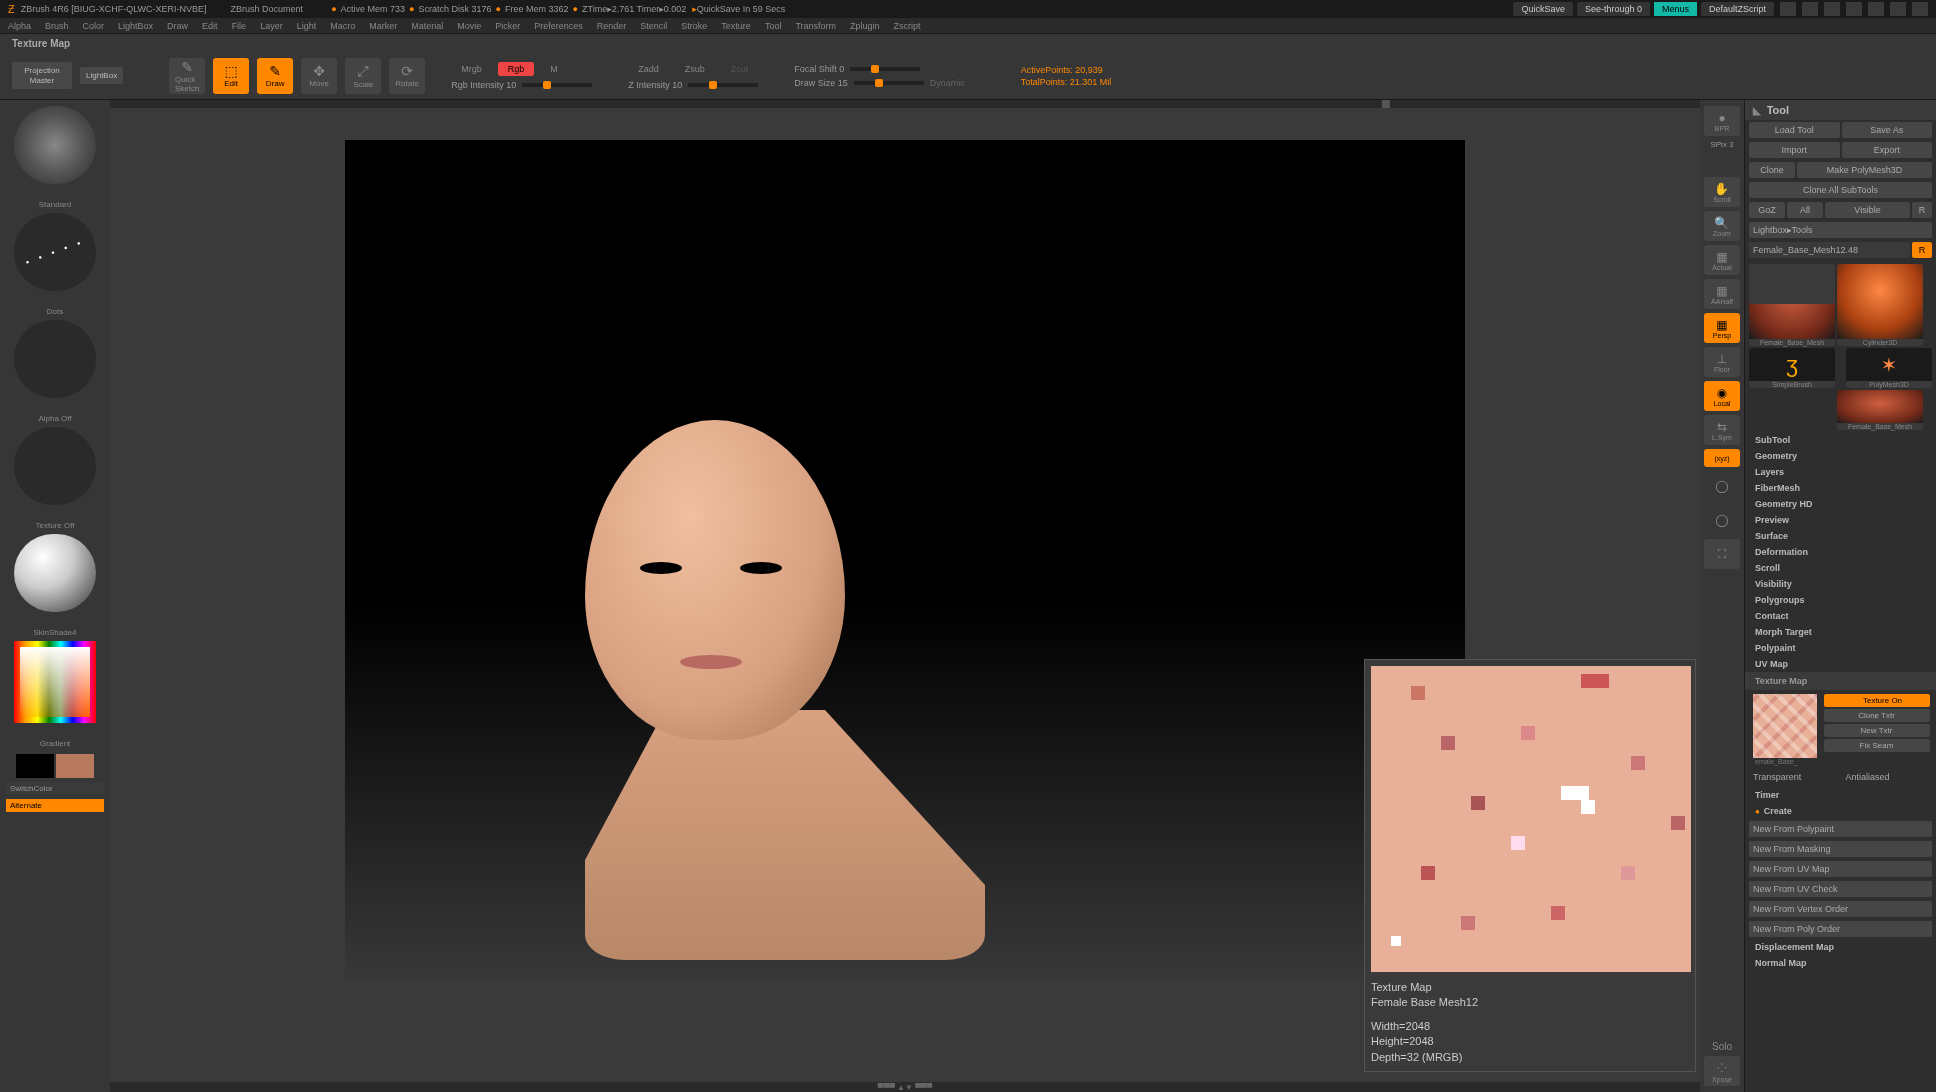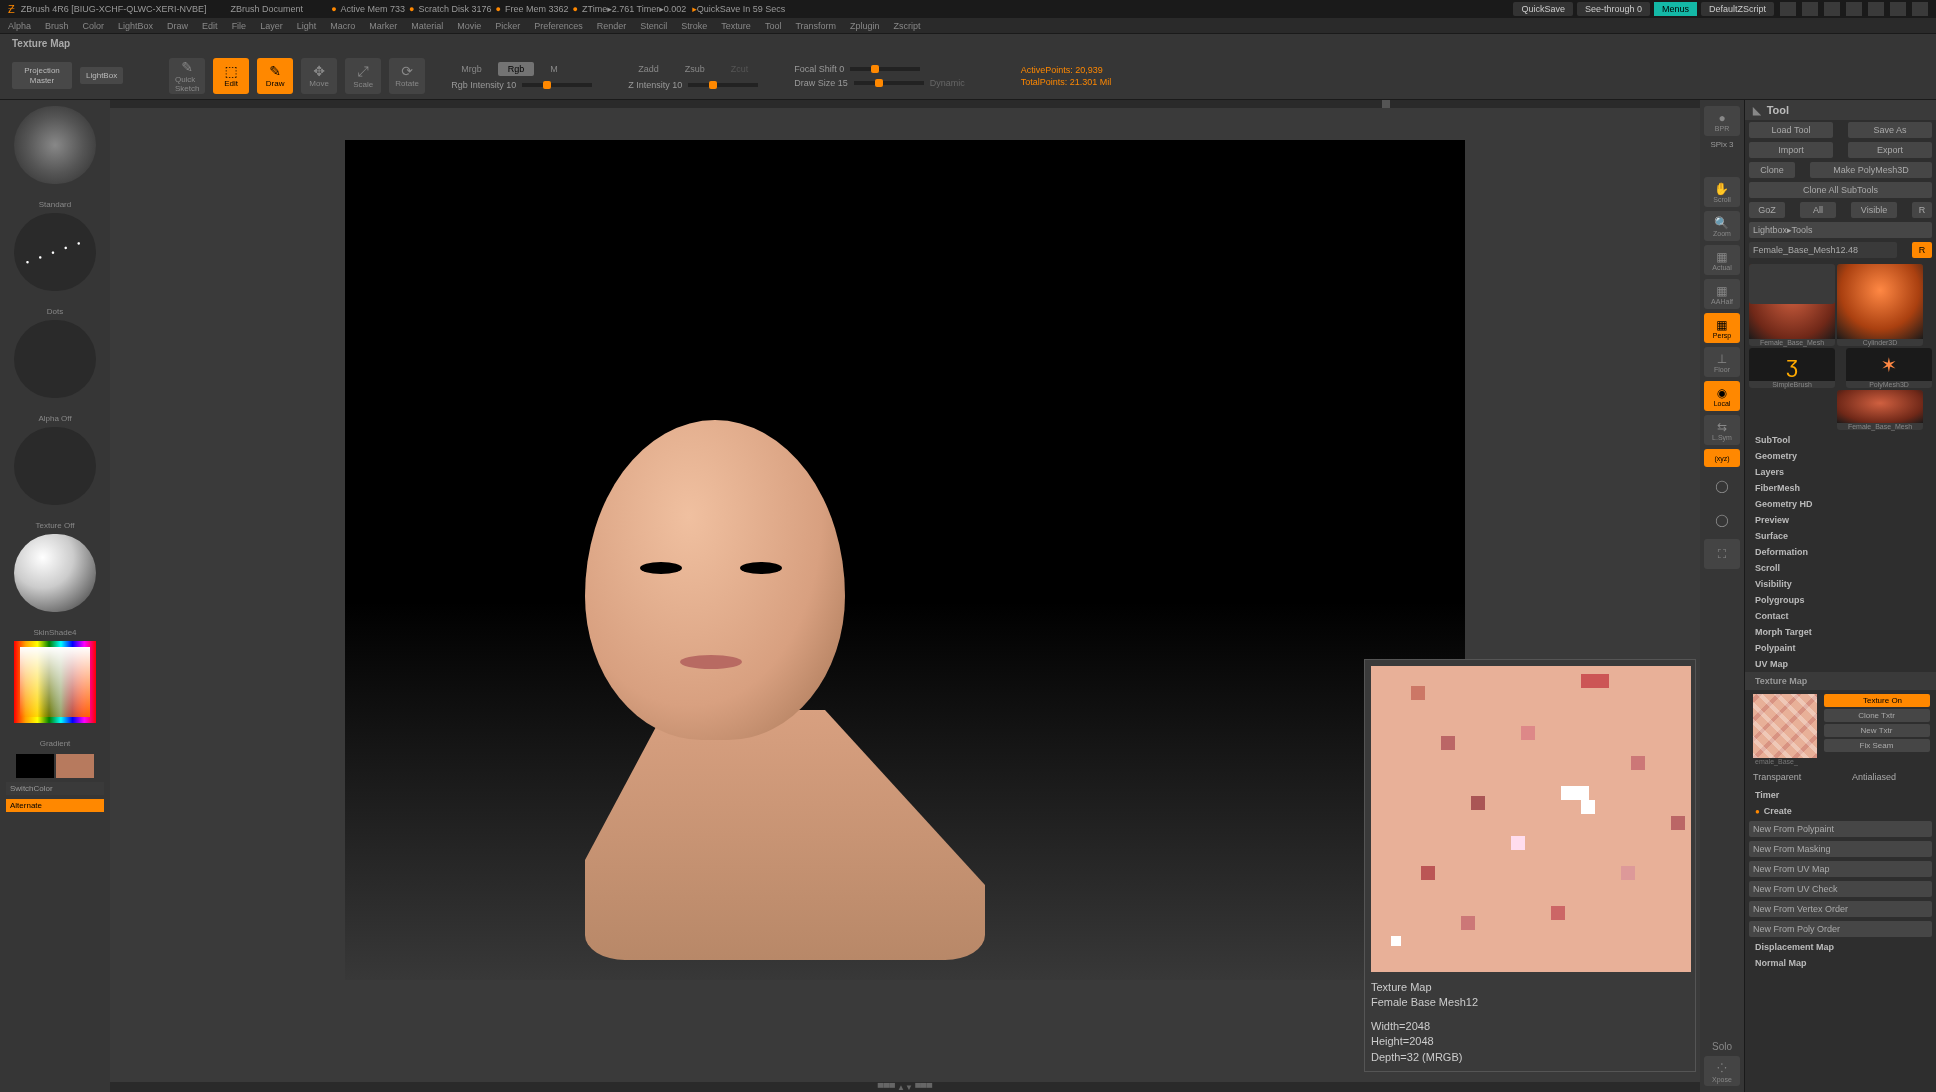--- a/index.html
+++ b/index.html
@@ -26,21 +26,21 @@
 .toolbar { background: #363636; height: 48px; display: flex; align-items: center; padding: 4px 12px; gap: 8px; border-bottom: 1px solid #1a1a1a; }
 .toolbar .tool-btn-grey { background: #484848; color: #bbb; padding: 4px 6px; font-size: 8px; border-radius: 2px; text-align: center; line-height: 1.2; }
 .toolbar .tool-icon { width: 36px; height: 36px; background: #444; border-radius: 3px; display: flex; flex-direction: column; align-items: center; justify-content: center; font-size: 8px; color: #888; }
 .toolbar .tool-icon.active { background: #ff8800; color: #000; }
 .toolbar .tool-icon .glyph { font-size: 14px; }
 .toolbar .sliders { display: flex; flex-direction: column; gap: 4px; font-size: 9px; color: #999; }
 .toolbar .slider-row { display: flex; align-items: center; gap: 6px; }
 .toolbar .slider-track { width: 70px; height: 4px; background: #222; position: relative; }
 .toolbar .slider-track::after { content: ''; position: absolute; width: 8px; height: 8px; background: #ff8800; top: -2px; left: 30%; border-radius: 2px; }
 .toolbar .mode-btn { padding: 2px 10px; font-size: 9px; color: #888; }
-.toolbar .mode-btn.active { background: #737373; color: #000; border-radius: 2px; }
+.toolbar .mode-btn.active { background: #ef4444; color: #000; border-radius: 2px; }
 .toolbar .stats { font-size: 9px; color: #ff8800; display: flex; flex-direction: column; gap: 2px; }
 
 
 .main { display: flex; height: calc(100% - 100px); }
 
 
 .left-panel { width: 110px; background: #363636; padding: 6px; display: flex; flex-direction: column; gap: 4px; }
 .left-panel .thumb { width: 82px; height: 78px; background: #2a2a2a; border-radius: 40px; margin: 0 auto; position: relative; }
 .left-panel .thumb-label { text-align: center; font-size: 8px; color: #888; margin-top: 12px; }
 .left-panel .brush-thumb { background: radial-gradient(circle, #888 0%, #555 50%, #2a2a2a 100%); }
@@ -73,21 +73,21 @@
 .right-icons { width: 44px; background: #363636; display: flex; flex-direction: column; align-items: center; padding: 6px 2px; gap: 4px; }
 .right-icons .ricon { width: 36px; height: 30px; background: #444; border-radius: 3px; display: flex; flex-direction:column; align-items: center; justify-content: center; font-size: 7px; color: #888; }
 .right-icons .ricon.active { background: #ff8800; color: #000; }
 .right-icons .ricon .g{font-size:12px;}
 .right-icons .gap { height: 20px; }
 
 
 .tool-panel { width: 192px; background: #2e2e2e; border-left: 1px solid #1a1a1a; display: flex; flex-direction: column; font-size: 9px; }
 .tool-panel .header { background: #3a3a3a; padding: 4px 8px; font-size: 11px; color: #bbb; font-weight: bold; display:flex; align-items:center; gap:6px; }
 .tool-panel .header::before{content:'◣'; color:#888; font-size:10px;}
-.tool-panel .row { display: flex; gap: 15px; padding: 2px 4px; }
+.tool-panel .row { display: flex; gap: 2px; padding: 2px 4px; }
 .tool-panel .btn { flex: 1; background: #464646; padding: 3px 4px; text-align: center; color: #aaa; border-radius: 2px; font-size: 9px; white-space: nowrap; overflow:hidden; }
 .tool-panel .btn.sm { flex: 0 0 20px; }
 .tool-panel .thumbs { display: flex; flex-wrap: wrap; gap: 2px; padding: 4px; }
 .tool-panel .tthumb { width: 86px; height: 82px; background: #3a3a3a; border-radius: 3px; display:flex; flex-direction:column; justify-content:flex-end; align-items:center; font-size:7px; color:#888; position:relative; }
 .tool-panel .tthumb .vis { flex:1; width:100%; border-radius:3px 3px 0 0; }
 .tool-panel .thead .vis{ background: radial-gradient(ellipse at 50% 40%, #d06040, #702818 70%, #1a1a1a 100%);}
 .tool-panel .tcyl .vis{ background: radial-gradient(circle at 50% 35%, #ff8844, #aa4010 60%, #1a1a1a 100%);}
 .tool-panel .tstar .vis{ background: #1a1a1a; display:flex;align-items:center;justify-content:center; color:#ff8844; font-size:20px;}
 .tool-panel .tbrush .vis{ background: #1a1a1a; display:flex;align-items:center;justify-content:center; color:#ffaa00; font-size:22px;}
 .tool-panel .section { padding: 4px 10px; color: #bbb; font-weight: bold; cursor: pointer; }

